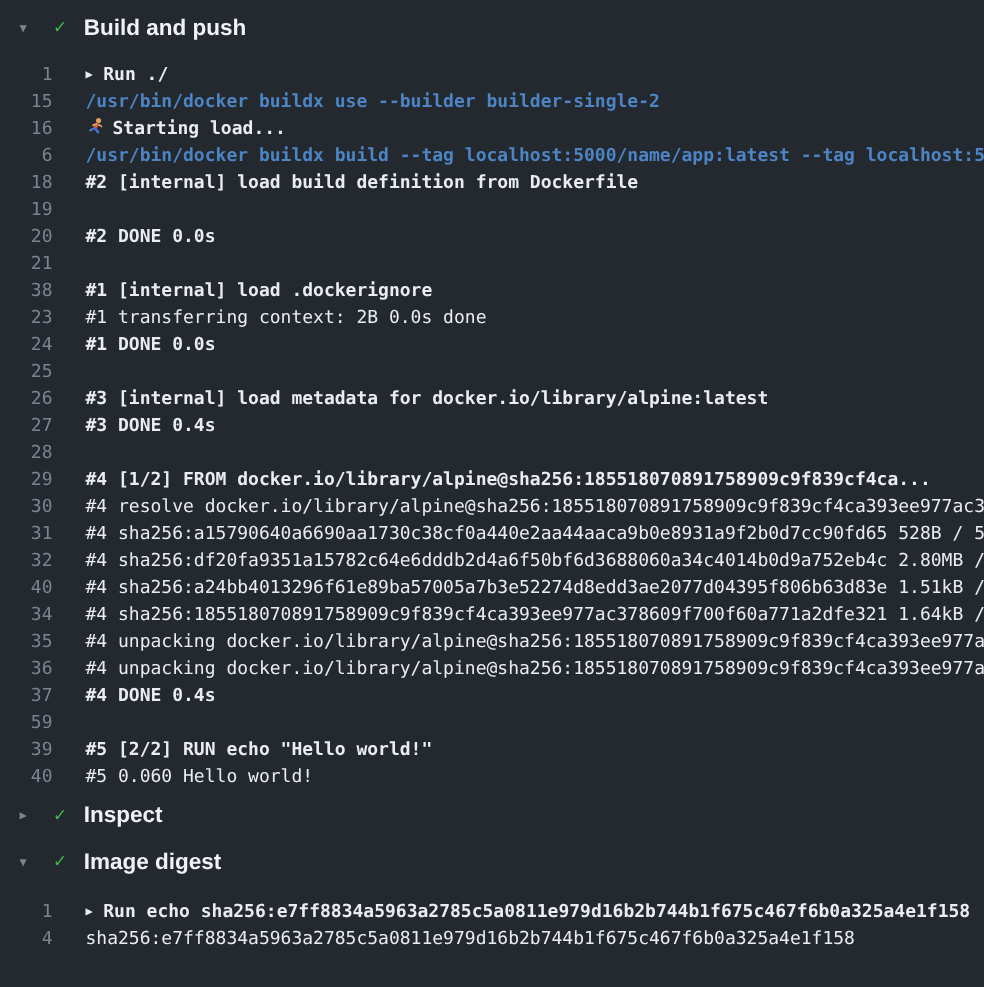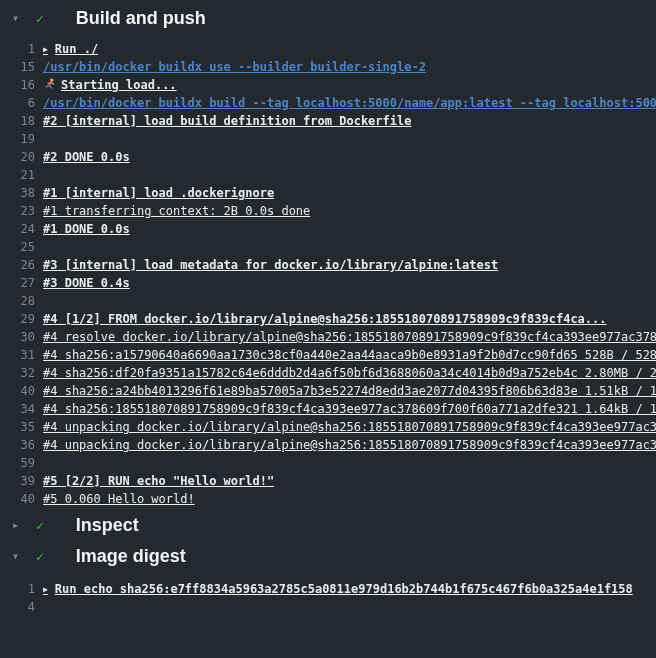--- a/index.html
+++ b/index.html
@@ -38,44 +38,44 @@
   .check {
     color: var(--green);
     font-weight: bold;
     font-size: 13px;
     margin-left: 11px;
     flex-shrink: 0;
   }
   .section-label {
     font-family: "Liberation Sans", "DejaVu Sans", sans-serif;
     font-weight: bold;
-    font-size: 18px;
+    font-size: 15px;
     color: #f0f3f6;
-    margin-left: 32px;
+    margin-left: 12px;
     white-space: nowrap;
   }
   .log-lines { margin-top: 10px; }
   .section:nth-child(2) { margin-top: 5px; }
   .section:nth-child(3) { margin-top: 7px; }
   .section:nth-child(3) .log-lines { margin-top: 12px; }
   .log-line {
     display: flex;
     height: 18px;
     line-height: 18px;
     overflow: hidden;
     white-space: pre;
   }
   .ln {
     width: 35px;
     flex-shrink: 0;
     text-align: right;
     color: var(--ln);
     cursor: pointer;
   }
-  .lc { margin-left: 8px; flex-shrink: 0; text-decoration: underline; }
+  .lc { margin-left: 22px; flex-shrink: 0; }
   .lc.bold { font-weight: bold; }
   .lc.blue { color: var(--blue); font-weight: bold; text-align: center; }
   .run-exp {
     font-size: 8px;
     color: #e9edf2;
     margin-right: 7px;
     vertical-align: 1px;
     cursor: pointer;
   }
   .emoji { margin-right: 5px; }
@@ -113,36 +113,37 @@
         <div class="log-line"><span class="ln">27</span><span class="lc bold"><span class="txt">#3 DONE 0.4s</span></span></div>
         <div class="log-line"><span class="ln">28</span><span class="lc"><span class="txt"></span></span></div>
         <div class="log-line"><span class="ln">29</span><span class="lc bold"><span class="txt">#4 [1/2] FROM docker.io/library/alpine@sha256:185518070891758909c9f839cf4ca...</span></span></div>
         <div class="log-line"><span class="ln">30</span><span class="lc"><span class="txt">#4 resolve docker.io/library/alpine@sha256:185518070891758909c9f839cf4ca393ee977ac378609f700f60a771a2dfe321</span></span></div>
         <div class="log-line"><span class="ln">31</span><span class="lc"><span class="txt">#4 sha256:a15790640a6690aa1730c38cf0a440e2aa44aaca9b0e8931a9f2b0d7cc90fd65 528B / 528B done</span></span></div>
         <div class="log-line"><span class="ln">32</span><span class="lc"><span class="txt">#4 sha256:df20fa9351a15782c64e6dddb2d4a6f50bf6d3688060a34c4014b0d9a752eb4c 2.80MB / 2.80MB done</span></span></div>
         <div class="log-line"><span class="ln">40</span><span class="lc"><span class="txt">#4 sha256:a24bb4013296f61e89ba57005a7b3e52274d8edd3ae2077d04395f806b63d83e 1.51kB / 1.51kB done</span></span></div>
         <div class="log-line"><span class="ln">34</span><span class="lc"><span class="txt">#4 sha256:185518070891758909c9f839cf4ca393ee977ac378609f700f60a771a2dfe321 1.64kB / 1.64kB done</span></span></div>
         <div class="log-line"><span class="ln">35</span><span class="lc"><span class="txt">#4 unpacking docker.io/library/alpine@sha256:185518070891758909c9f839cf4ca393ee977ac378609f700f60a771a2dfe321</span></span></div>
         <div class="log-line"><span class="ln">36</span><span class="lc"><span class="txt">#4 unpacking docker.io/library/alpine@sha256:185518070891758909c9f839cf4ca393ee977ac378609f700f60a771a2dfe321</span></span></div>
+        <div class="log-line"><span class="ln">37</span><span class="lc bold"><span class="txt">#4 DONE 0.4s</span></span></div>
         <div class="log-line"><span class="ln">59</span><span class="lc"><span class="txt"></span></span></div>
         <div class="log-line"><span class="ln">39</span><span class="lc bold"><span class="txt">#5 [2/2] RUN echo "Hello world!"</span></span></div>
         <div class="log-line"><span class="ln">40</span><span class="lc"><span class="txt">#5 0.060 Hello world!</span></span></div>
       </div>
     </div>
     <div class="section">
       <div class="section-header">
         <span class="tri">▶</span>
         <span class="check">✓</span>
         <span class="section-label">Inspect</span>
       </div>
     </div>
     <div class="section">
       <div class="section-header">
         <span class="tri">▼</span>
         <span class="check">✓</span>
         <span class="section-label">Image digest</span>
       </div>
       <div class="log-lines">
         <div class="log-line"><span class="ln">1</span><span class="lc bold"><span class="run-exp">▶</span><span class="txt">Run echo sha256:e7ff8834a5963a2785c5a0811e979d16b2b744b1f675c467f6b0a325a4e1f158</span></span></div>
-        <div class="log-line"><span class="ln">4</span></div>
+        <div class="log-line"><span class="ln">4</span><span class="lc"><span class="txt">sha256:e7ff8834a5963a2785c5a0811e979d16b2b744b1f675c467f6b0a325a4e1f158</span></span></div>
       </div>
     </div>
   </div>
 
 </body></html>

